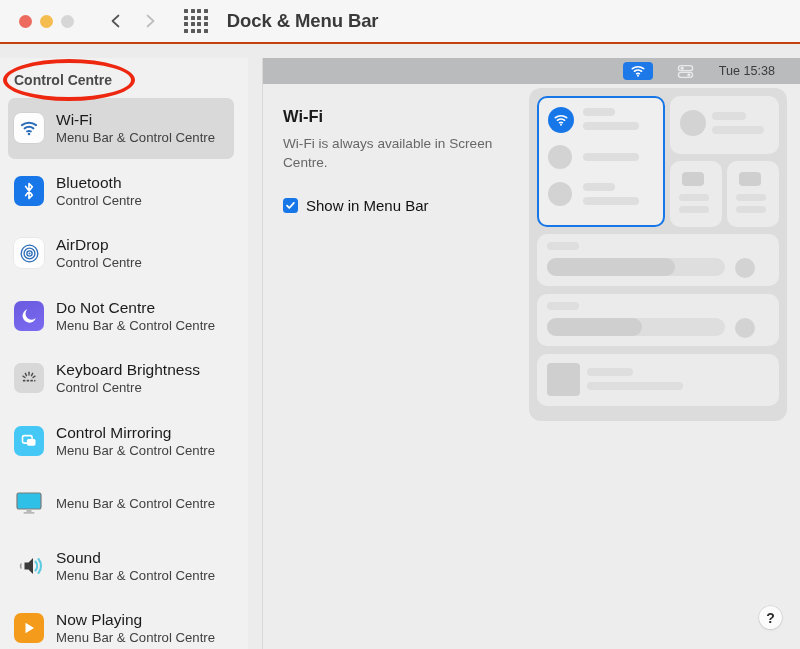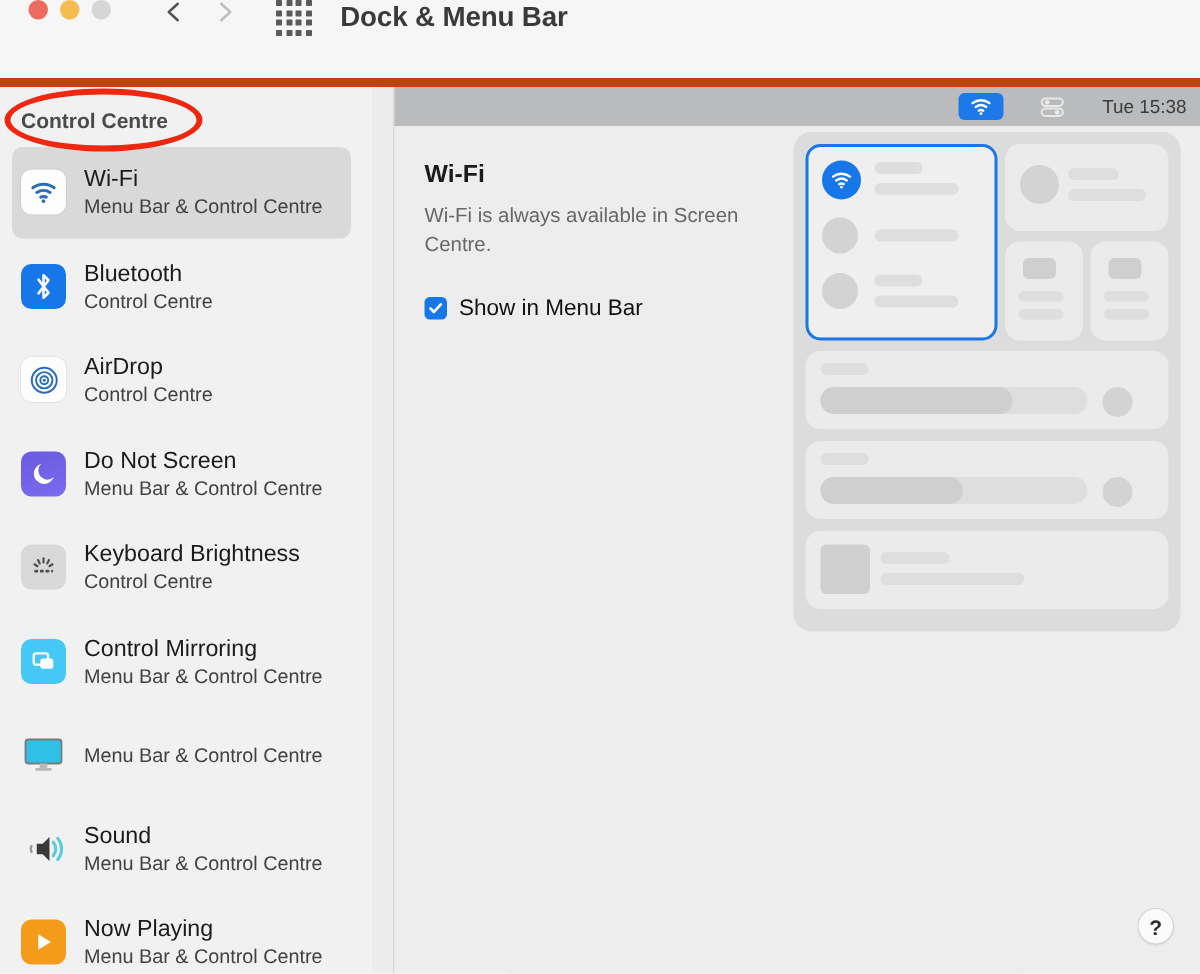--- a/index.html
+++ b/index.html
@@ -6,24 +6,24 @@
   html, body {
     width: 800px; height: 649px;
     font-family: "Liberation Sans", sans-serif;
     background: #ffffff;
     overflow: hidden;
   }
   .window { position: relative; width: 800px; height: 649px; background: #ECECEC; }
 
   
   .toolbar {
-    position: absolute; left: 0; top: 0; width: 800px; height: 58px;
+    position: absolute; left: 0; top: 0; width: 800px; height: 44px;
     background: #F6F6F6;
-    border-bottom: 6px solid #c2410c;
-    display: flex; align-items: flex-start;
+    border-bottom: 2px solid #c2410c;
+    display: flex; align-items: center;
   }
   .traffic { display: flex; align-items: center; gap: 8px; margin-left: 19px; }
   .light { width: 13px; height: 13px; border-radius: 50%; }
   .light.red { background: #ED6A5E; }
   .light.yellow { background: #F5BD4F; }
   .light.gray { background: #D6D6D6; }
 
   .navarrows { display: flex; align-items: center; gap: 18px; margin-left: 34px; }
   .chev { width: 16px; height: 16px; }
   .chev svg { display: block; }
@@ -94,21 +94,21 @@
   .checkbox {
     width: 15px; height: 15px; border-radius: 3.5px; background: #1877E8;
     display: flex; align-items: center; justify-content: center; flex: 0 0 15px;
   }
   .checkrow .lbl { font-size: 15px; color: #111; }
 
   
   .menubar-strip {
     position: absolute; left: 263px; top: 58px; width: 537px; height: 26px;
     background: #B9BBBD; display: flex; align-items: center; justify-content: flex-end;
-    padding-right: 9px; gap: 20px;
+    padding-right: 25px; gap: 20px;
   }
   .mb-wifi {
     width: 30px; height: 18px; background: #1E79E8; border-radius: 4px;
     display: flex; align-items: center; justify-content: center;
   }
   .mb-cc { width: 26px; height: 18px; display: flex; align-items: center; justify-content: center; }
   .mb-time { font-size: 12.6px; color: #3C3C3C; }
 
   .ccpanel {
     position: absolute; left: 266px; top: 30px; width: 258px; height: 333px;
@@ -244,21 +244,21 @@
 
       <div class="row">
         <span class="icon">
           <span class="tile purple">
             <svg width="19" height="19" viewBox="0 0 24 24">
               <path d="M20 15.2 A8.6 8.6 0 1 1 9.3 4.2 A7.2 7.2 0 0 0 20 15.2 Z" fill="#fff"></path>
             </svg>
           </span>
         </span>
         <span class="txt">
-          <span class="name">Do Not Screen</span>
+          <span class="name">Do Not Centre</span>
           <span class="sub">Menu Bar &amp; Control Centre</span>
         </span>
       </div>
 
       <div class="row">
         <span class="icon">
           <span class="tile graykb">
             <svg width="20" height="20" viewBox="0 0 24 24">
               <g stroke="#4D4D4D" stroke-width="1.7" stroke-linecap="round">
                 <line x1="12" y1="5" x2="12" y2="8.4"></line>

